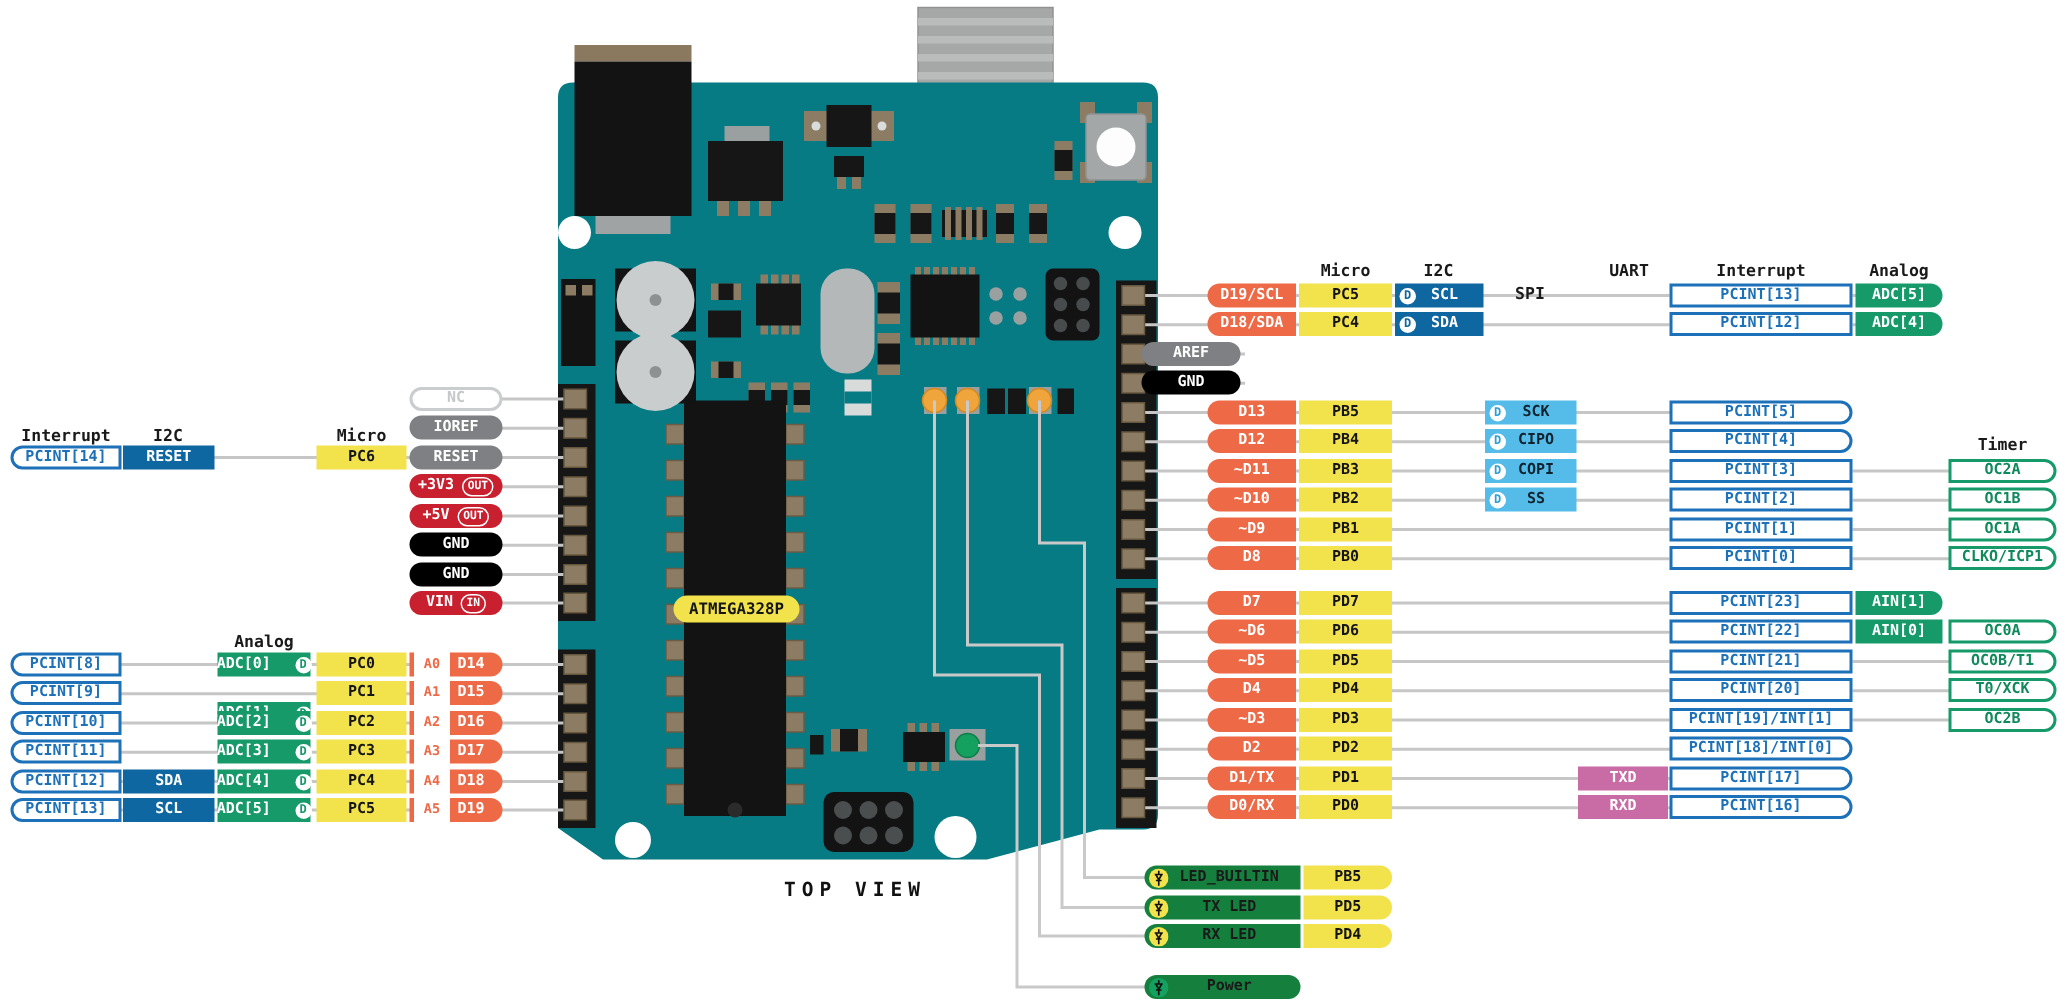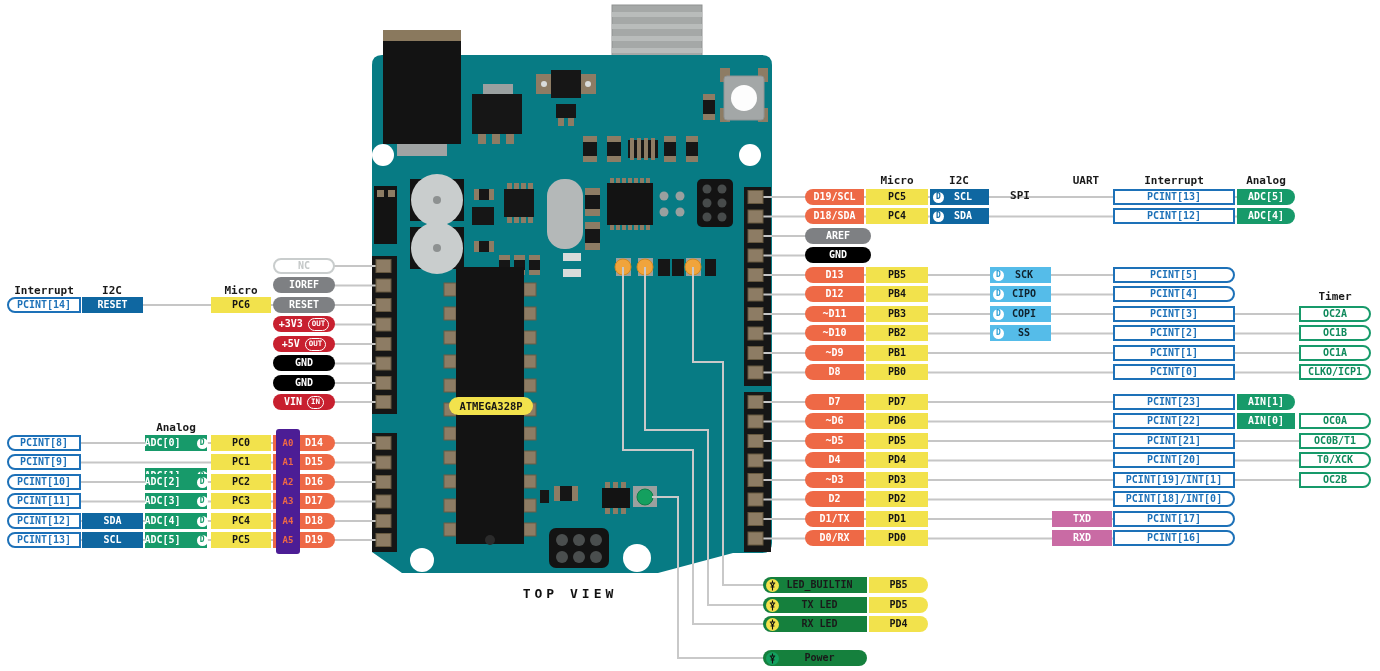--- a/index.html
+++ b/index.html
@@ -25,25 +25,25 @@
   .ncp{background:#fff;border:2px solid #c9cdcd;color:#c4c8c8;}
   .pcb{background:#fff;border:2px solid #1d71b8;color:#1d71b8;}
   .tmb{background:#fff;border:2px solid #179a6a;color:#108a5c;}
   .flexp{justify-content:flex-start;padding-left:3px;}
   .flab{flex:1;text-align:center;padding-right:7px;}
   .bdg{display:inline-flex;align-items:center;justify-content:center;width:11px;height:11px;
        border-radius:50%;background:#fff;font-size:8px;font-weight:700;flex:0 0 auto;}
   .cdb{color:#0f67a1;} .clb{color:#2e9fd4;} .cgr{color:#179a6a;}
   .obadge{display:inline-flex;align-items:center;justify-content:center;border:1.5px solid #fff;
           border-radius:8px;height:11px;padding:0 3px;font-size:7.5px;font-weight:700;margin-left:5px;}
-  .abadge{display:inline-flex;align-items:center;justify-content:center;background:#4c1d95;color:#ee6946;
+  .abadge{display:inline-flex;align-items:center;justify-content:center;background:#ffffff;color:#ee6946;
           border-radius:3px;width:24px;height:28px;font-size:9px;font-weight:700;flex:0 0 auto;}
   .gap4{gap:16px;}
   
-  .x-pin{left:805px;width:59px;} .x-arf{left:805px;width:66px;}
+  .x-pin{left:805px;width:59px;} .x-arf{left:761px;width:66px;}
   .x-mic{left:866px;width:62px;} .x-i2c{left:930px;width:59px;}
   .x-spi{left:990px;width:61px;} .x-uart{left:1052px;width:60px;}
   .x-pc{left:1113px;width:122px;} .x-adc{left:1237px;width:58px;} .x-tmr{left:1299px;width:72px;}
   
   .x-lpc{left:7px;width:74px;} .x-li2c{left:82px;width:61px;} .x-ladc{left:145px;width:62px;}
   .x-lmic{left:211px;width:60px;} .x-lpad{left:273px;width:62px;}
   
   .x-led{left:763px;width:104px;} .x-ledchip{left:869px;width:59px;}
   .ledlab{background:#15803d;color:#1a1a1a;justify-content:flex-start;padding-left:3px;gap:0;}
   .hdr{position:absolute;transform:translateX(-50%);font-size:11px;font-weight:700;color:#1a1a1a;

